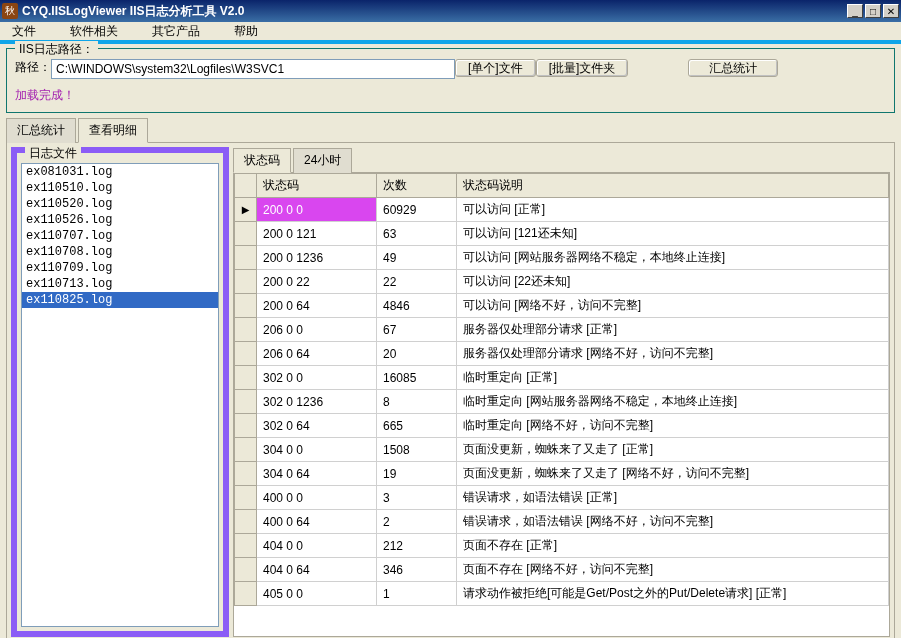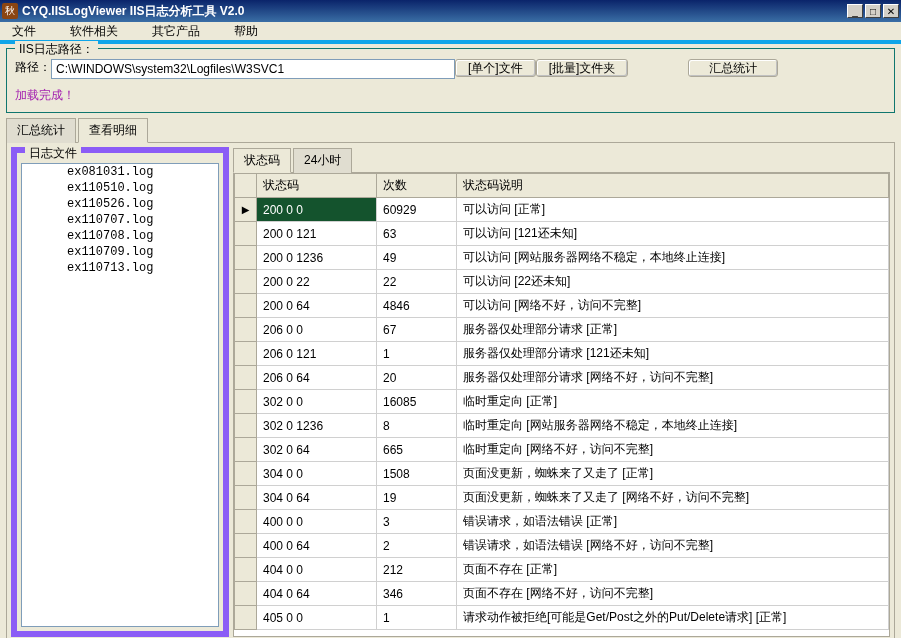--- a/index.html
+++ b/index.html
@@ -31,33 +31,33 @@
 .tab { padding: 3px 10px; background: #ece9d8; border: 1px solid #aca899; border-bottom: none; margin-right: 2px; position: relative; top: 1px; cursor: pointer; }
 .tab.active { background: #ece9d8; border-bottom: 1px solid #ece9d8; z-index: 2; }
 .tab.inactive { background: #e0ddd0; }
 
 .tab-panel { margin: 0 6px 6px; border: 1px solid #aca899; height: 500px; display: flex; padding: 4px; gap: 4px; }
 
 
 .files-box { width: 218px; border: 6px solid #8b5cf6; position: relative; padding: 10px 4px 4px; display: flex; }
 .files-box .legend { position: absolute; top: -8px; left: 8px; background: #ece9d8; padding: 0 4px; }
 .file-list { flex: 1; background: #fff; border: 1px solid #7f9db9; overflow-y: auto; }
-.file-item { padding: 1px 4px; font-family: "Courier New", monospace; font-size: 12px; cursor: pointer; white-space: nowrap; margin-left: 41px; }
+.file-item { padding: 1px 4px; font-family: "Courier New", monospace; font-size: 12px; cursor: pointer; white-space: nowrap; }
 .file-item.selected { background: #316ac5; color: #fff; }
 
 
 .detail-area { flex: 1; display: flex; flex-direction: column; }
 .detail-tabs { display: flex; }
 
 .grid-wrap { flex: 1; border: 1px solid #aca899; background: #fff; overflow: auto; }
 .grid { width: 100%; border-collapse: collapse; table-layout: fixed; }
 .grid th { background: #ece9d8; border: 1px solid #aca899; padding: 3px 6px; text-align: left; font-weight: normal; position: sticky; top: 0; }
 .grid td { border: 1px solid #d0d0d0; padding: 3px 6px; white-space: nowrap; overflow: hidden; }
 .grid .row-hdr { width: 22px; background: #ece9d8; border: 1px solid #aca899; text-align: center; font-size: 10px; }
-.grid tbody tr.sel td.code-cell { background: #14532d; color: #fff; }
+.grid tbody tr.sel td.code-cell { background: #d946ef; color: #fff; }
 .col-code { width: 120px; }
 .col-count { width: 80px; }
 </style>
 </head>
 <body>
 
 <div class="titlebar">
   <div class="icon">秋</div>
   <div class="title">CYQ.IISLogViewer IIS日志分析工具 V2.0</div>
   <div class="win-btns">
@@ -92,25 +92,27 @@
   <div class="tab active">查看明细</div>
 </div>
 
 <div class="tab-panel">
 
   <div class="files-box">
     <div class="legend">日志文件</div>
     <div class="file-list" id="file-list">
         <div class="file-item">ex081031.log</div>
         <div class="file-item">ex110510.log</div>
+        <div class="file-item">ex110520.log</div>
         <div class="file-item">ex110526.log</div>
         <div class="file-item">ex110707.log</div>
         <div class="file-item">ex110708.log</div>
         <div class="file-item">ex110709.log</div>
         <div class="file-item">ex110713.log</div>
+        <div class="file-item selected">ex110825.log</div>
       </div>
   </div>
 
   <div class="detail-area">
     <div class="detail-tabs">
       <div class="tab active">状态码</div>
       <div class="tab inactive">24小时</div>
     </div>
     <div class="grid-wrap">
       <table class="grid">
@@ -154,26 +156,20 @@
               <td>可以访问 [网络不好，访问不完整]</td>
             </tr>
             <tr>
               <td class="row-hdr"></td>
               <td class="code-cell">206 0 0</td>
               <td>67</td>
               <td>服务器仅处理部分请求 [正常]</td>
             </tr>
             <tr>
               <td class="row-hdr"></td>
-              <td class="code-cell">206 0 121</td>
-              <td>1</td>
-              <td>服务器仅处理部分请求 [121还未知]</td>
-            </tr>
-            <tr>
-              <td class="row-hdr"></td>
               <td class="code-cell">206 0 64</td>
               <td>20</td>
               <td>服务器仅处理部分请求 [网络不好，访问不完整]</td>
             </tr>
             <tr>
               <td class="row-hdr"></td>
               <td class="code-cell">302 0 0</td>
               <td>16085</td>
               <td>临时重定向 [正常]</td>
             </tr>

